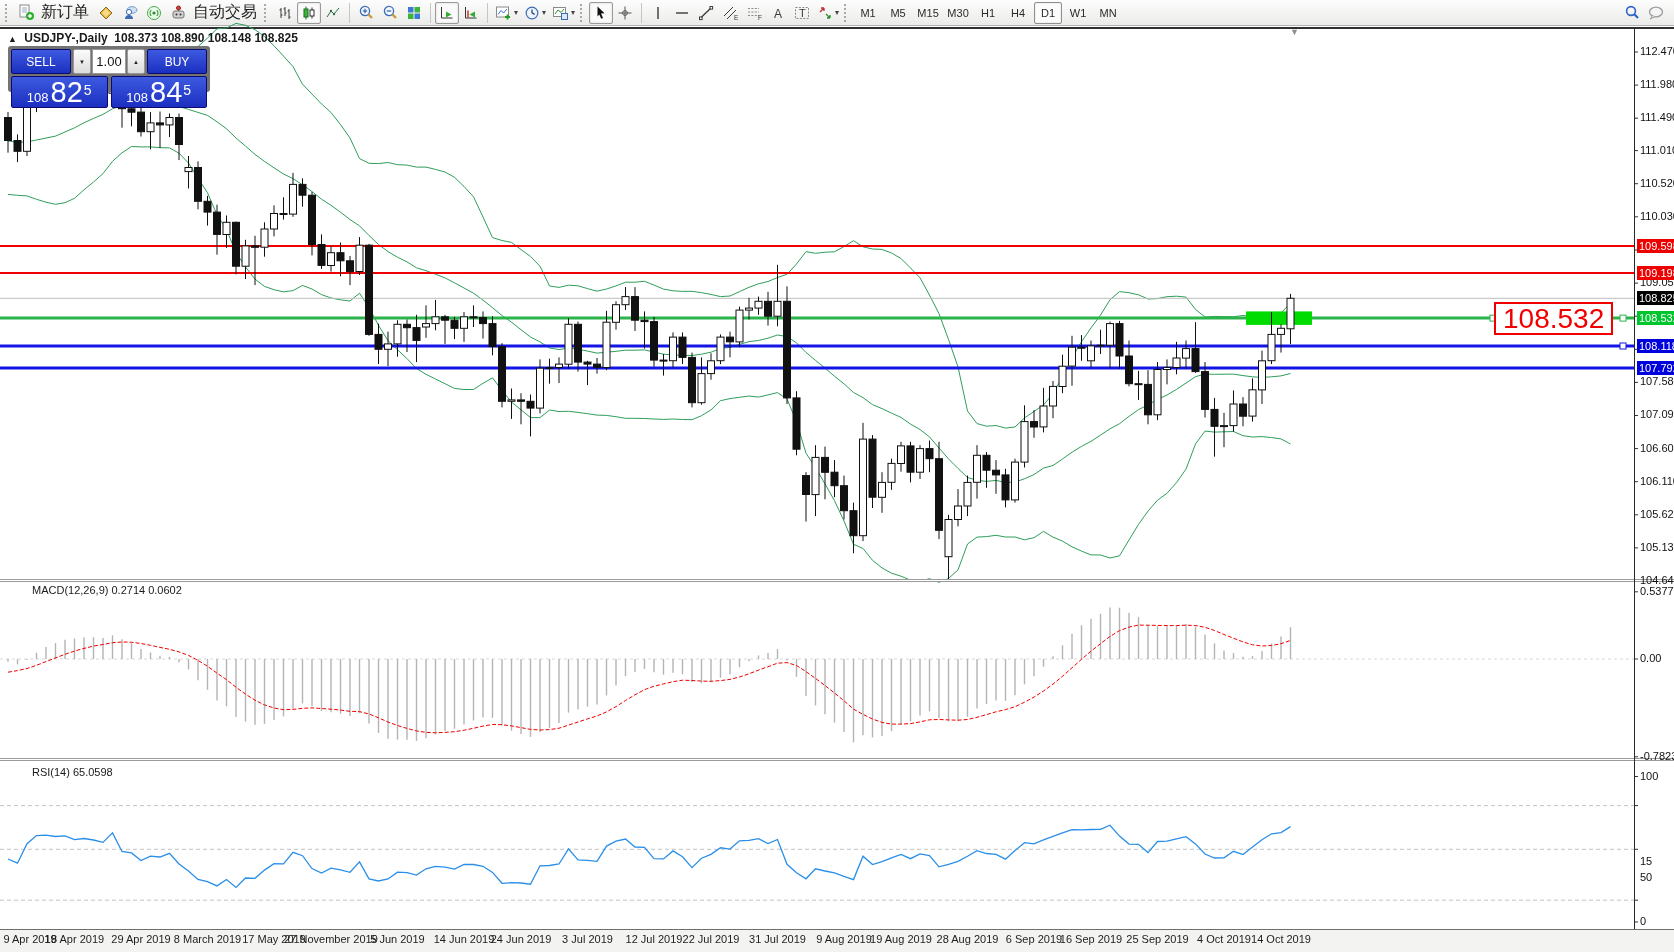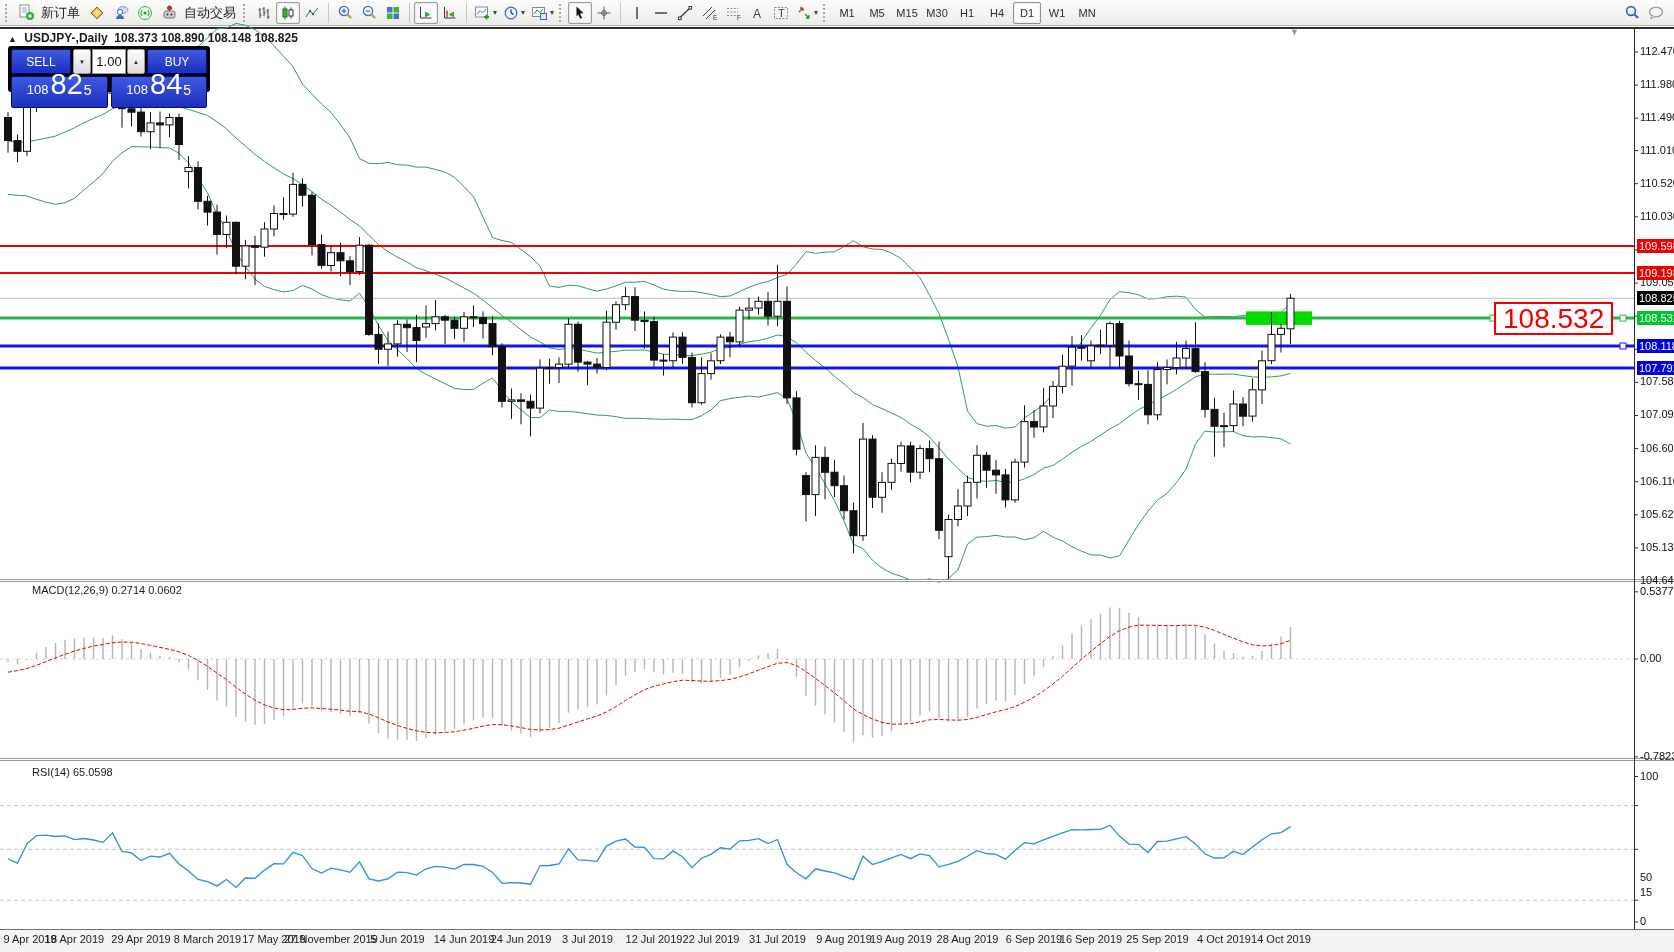--- a/index.html
+++ b/index.html
@@ -6,21 +6,21 @@
   #app{position:relative;width:1674px;height:952px;overflow:hidden;
        font-family:"Liberation Sans","DejaVu Sans",sans-serif;background:#fff;-webkit-font-smoothing:antialiased;}
   
   #toolbar{position:absolute;left:0;top:0;width:1674px;height:26px;
            background:linear-gradient(#fdfdfd,#ebebe9);border-bottom:1px solid #b2b2b2;
            display:flex;align-items:center;padding-left:3px;box-sizing:border-box;}
   .tb{min-width:24px;height:22px;display:flex;align-items:center;justify-content:center;
       border:1px solid transparent;border-radius:2px;box-sizing:border-box;padding:0 2px;}
   .tb.on{background:#fafafa;border-color:#9a9a9a;box-shadow:inset 0 0 2px #cfcfcf;}
   .tb svg{display:block;}
-  .tblabel{font-size:13px;color:#1c1c1c;margin:0 5px 0 3px;white-space:nowrap;font-family:Liberation Mono, monospace;}
+  .tblabel{font-size:16px;color:#1c1c1c;margin:0 5px 0 3px;white-space:nowrap;font-family:Liberation Mono, monospace;}
   .sep{width:1px;height:20px;background:#c6c6c6;margin:0 4px;}
   .grip{width:3px;height:18px;border-left:2px dotted #a8a8a8;margin:0 4px 0 2px;}
   .dd{font-size:8px;color:#444;margin-left:2px;}
   .tfbtn{min-width:26px;height:20px;display:inline-flex;align-items:center;justify-content:center;
          font-size:11px;color:#2b2b2b;border:1px solid transparent;border-radius:2px;margin:0 1px;}
   .tfbtn.on{background:#fcfcfc;border-color:#8f8f8f;box-shadow:inset 0 0 2px #d5d5d5;}
   #tb-right{margin-left:auto;display:flex;align-items:center;margin-right:6px;}
   
   #winline{position:absolute;left:0;top:27px;width:1674px;height:2px;background:#2e2e2e;}
   #plot{position:absolute;left:0;top:0;}
@@ -36,32 +36,32 @@
   .axbadge{position:absolute;left:1637px;width:40px;height:14px;font-size:11px;line-height:14px;
            color:#fff;text-align:left;padding-left:2px;box-sizing:border-box;}
   .datelabel{position:absolute;top:933px;font-size:11px;color:#1d1d1d;transform:translateX(-50%);white-space:nowrap;}
   
   #callout{position:absolute;border:2px solid #f20000;background:#fff;color:#f20000;
            font-size:28px;line-height:29px;padding:0 7px;white-space:nowrap;}
   #cn-note{position:absolute;font-size:31px;font-weight:bold;color:#00c21e;
            text-shadow:3px 3px 1px #4c4c4c;white-space:nowrap;letter-spacing:3px;}
   #shiftmark{position:absolute;color:#8e8e8e;font-size:9px;}
   
-  #trade-panel{position:absolute;left:8px;top:46px;width:202px;height:46px;background:#000000;
+  #trade-panel{position:absolute;left:8px;top:46px;width:202px;height:46px;background:#737373;
                border-radius:3px;padding:3px;box-sizing:border-box;}
   #tp-row1{display:flex;height:25px;}
   .tpbtn{flex:0 0 58px;display:flex;align-items:center;justify-content:center;color:#fff;font-size:12px;
          background:linear-gradient(#3d5ae0,#1b2fc0);border:1px solid #0a0a70;border-radius:2px;}
   .spin{flex:0 0 16px;display:flex;align-items:center;justify-content:center;font-size:6px;color:#222;
         background:linear-gradient(#fcfcfc,#dcdcdc);border:1px solid #9a9a9a;border-radius:2px;}
   #vol{flex:1;display:flex;align-items:center;justify-content:center;background:#fff;color:#111;
        font-size:13px;border:1px solid #9a9a9a;margin:0 1px;}
   #tp-row2{display:flex;height:32px;margin-top:2px;}
   .bigpx{flex:1;display:flex;align-items:flex-end;justify-content:center;color:#fff;
-         background:linear-gradient(#3d5ae0,#1b2fc0);border:1px solid #0a0a70;border-radius:2px;padding-bottom:9px;}
+         background:linear-gradient(#3d5ae0,#1b2fc0);border:1px solid #0a0a70;border-radius:2px;padding-bottom:1px;}
   .bigpx .pre{font-size:13px;margin-right:2px;line-height:16px;}
   .bigpx .big{font-size:29px;line-height:27px;}
   .bigpx .sup{font-size:14px;line-height:26px;vertical-align:top;margin-left:1px;align-self:flex-start;}
   .bigpx + .bigpx{margin-left:3px;}
 </style>
 </head>
 <body>
 
 <div id="app">
 
@@ -837,21 +837,21 @@
       <div class="axbadge" style="top: 291.259px; background: rgb(0, 0, 0);">108.825</div>
       <div class="axbadge" style="top: 311.054px; background: rgb(0, 198, 46);">108.532</div>
       <div class="axbadge" style="top: 339.024px; background: rgb(0, 0, 221);">108.118</div>
       <div class="axbadge" style="top: 361.049px; background: rgb(0, 0, 221);">107.792</div>
       <div class="axlabel" style="top: 584.788px;">0.5377</div>
       <div class="axlabel" style="top: 652px;">0.00</div>
       <div class="axlabel" style="top: 749.788px;">-0.7823</div>
       <div class="axlabel" style="top: 769.5px;">100</div>
       <div class="axlabel" style="top: 798.6px; margin-left: 48px;">80</div>
       <div class="axlabel" style="top: 842.25px; margin-top: 29px;">50</div>
-      <div class="axlabel" style="top: 886px;">15</div>
+      <div class="axlabel" style="top: 855px;">15</div>
       <div class="axlabel" style="top: 915px;">0</div>
     </div>
   <div id="date-labels">
       <div class="datelabel" style="left: 30px;">9 Apr 2019</div>
       <div class="datelabel" style="left: 74.5px;">18 Apr 2019</div>
       <div class="datelabel" style="left: 141px;">29 Apr 2019</div>
       <div class="datelabel" style="left: 207.5px;">8 March 2019</div>
       <div class="datelabel" style="left: 274px;">17 May 2019</div>
       <div class="datelabel" style="left: 331px;">27 November 2019</div>
       <div class="datelabel" style="left: 397.5px;">5 Jun 2019</div>

